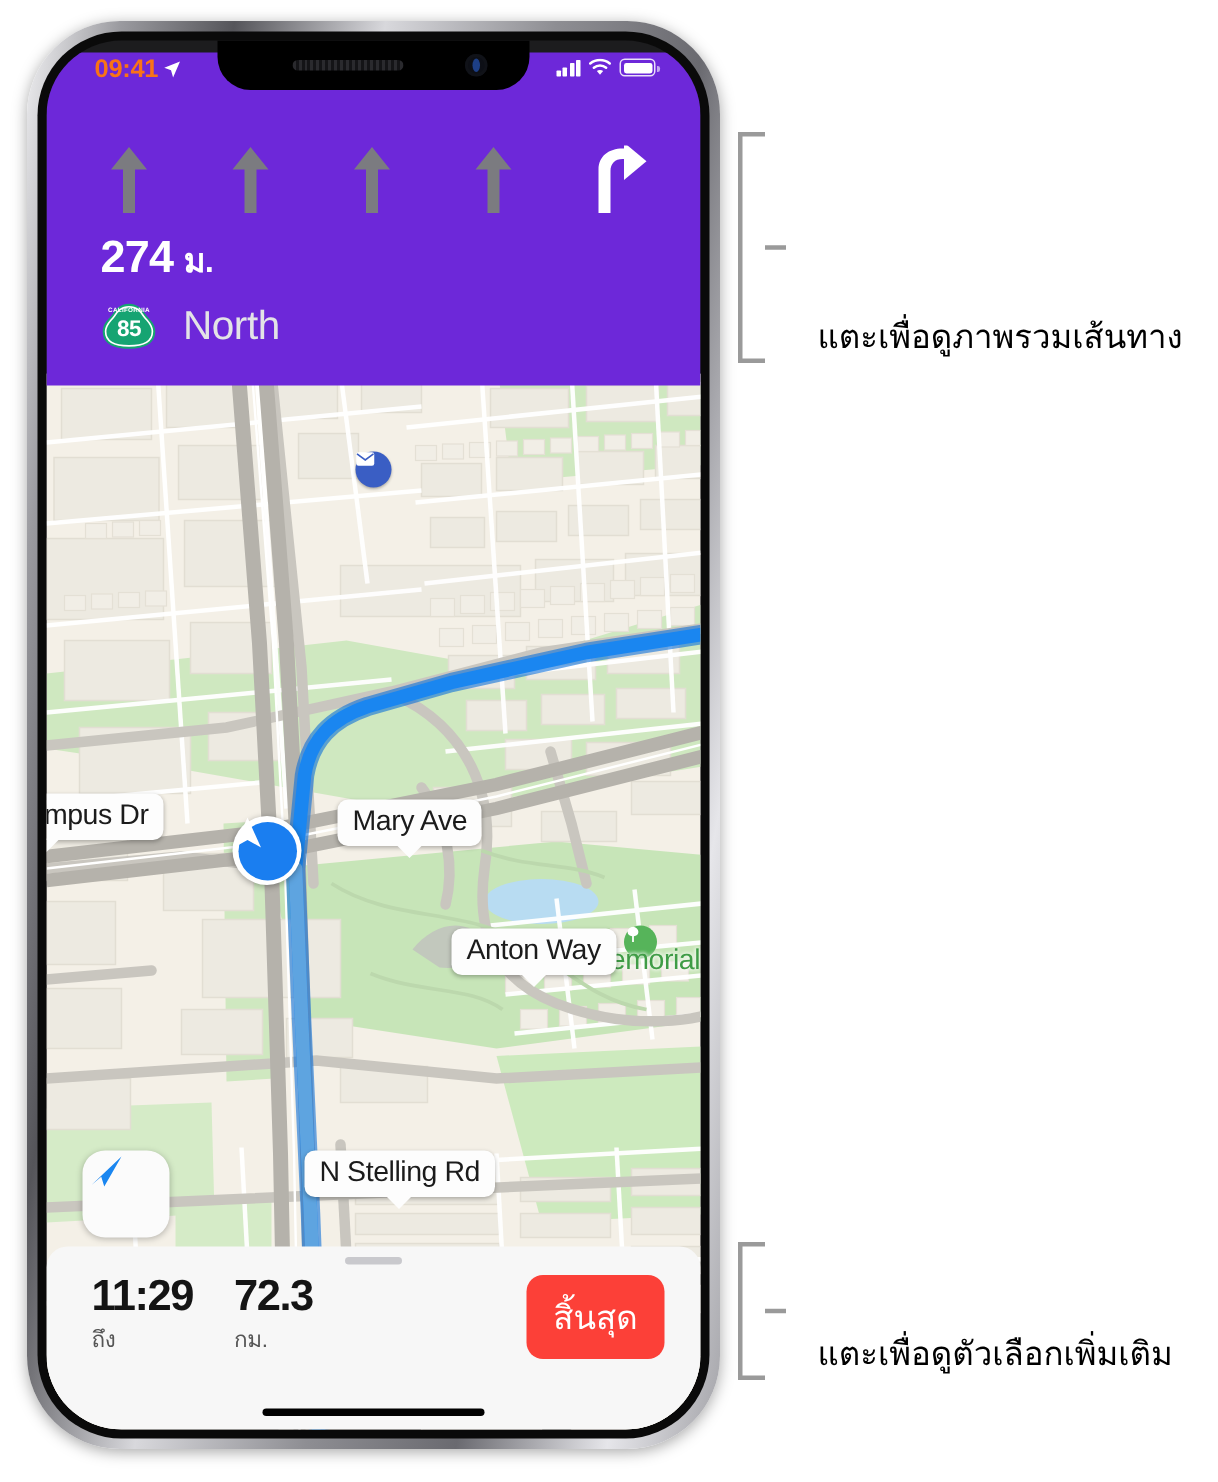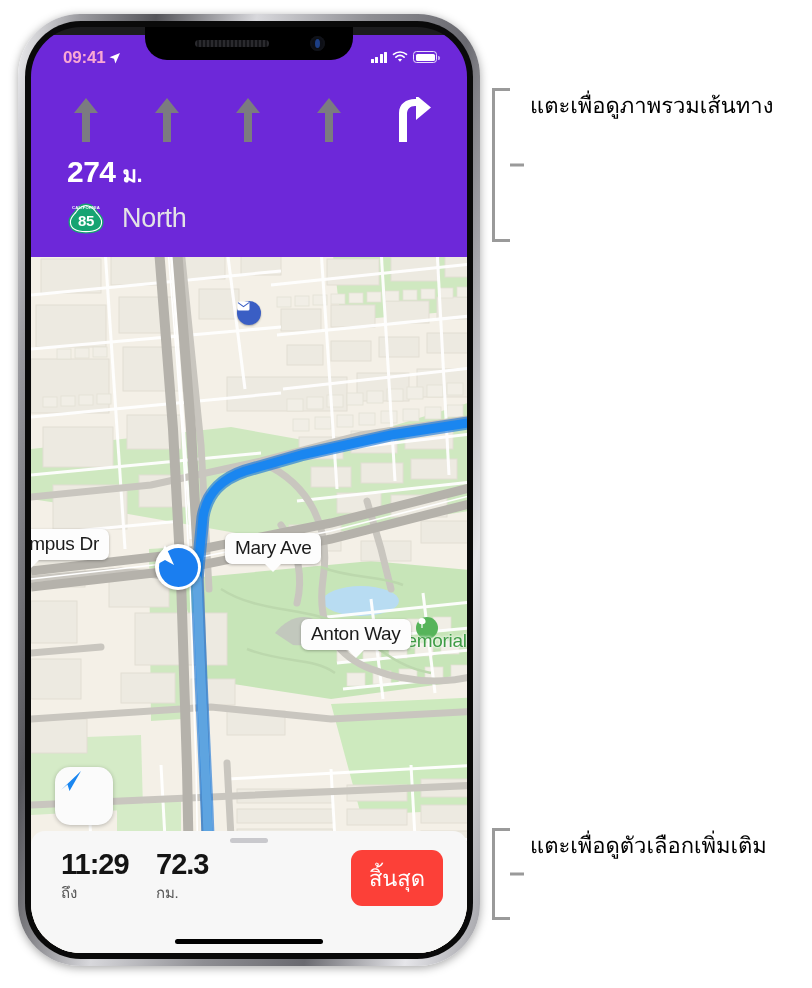--- a/index.html
+++ b/index.html
@@ -59,22 +59,22 @@
     border-radius: 50%; background: #0d0f16;
     box-shadow: inset 0 0 0 2px #101218;
   }
   .camera::after {
     content:""; position:absolute; left:5px; top:3px; width:5px; height:9px;
     border-radius:50%; background:#1d3f86;
   }
 
   
   .statusbar {
-    position: absolute; top: 12px; left: 0; right: 0; height: 40px;
-    z-index: 45; color: #f9a8d4;
+    position: absolute; top: 0; left: 0; right: 0; height: 40px;
+    z-index: 45; color: #f97316;
   }
   .sb-time {
     position: absolute; left: 32px; top: 9px;
     font-size: 17px; font-weight: bold; letter-spacing: -0.2px;
     display: flex; align-items: center; gap: 3px;
   }
   .sb-right {
     position: absolute; right: 30px; top: 12px;
     display: flex; align-items: center; gap: 5px;
   }
@@ -200,21 +200,21 @@
     width:92px; height:56px; border-radius:11px; background:#fc4038;
     color:#fff; font-size:22px; border:0; cursor:pointer;
     display:flex; align-items:center; justify-content:center;
   }
   .homebar {
     position:absolute; left:50%; transform:translateX(-50%); bottom:9px;
     width:148px; height:5px; border-radius:3px; background:#000;
   }
 
   
-  .anno { position:absolute; display:flex; align-items:flex-start; }
+  .anno { position:absolute; display:flex; align-items:flex-end;gap:15px; }
   .bracket {
     position:relative; width:18px;
     border:3px solid #9a9a9a; border-right:0;
   }
   .bracket::after {
     content:""; position:absolute; right:-14px; top:50%;
     transform:translateY(-50%); width:14px; height:3px; background:#9a9a9a;
   }
   .anno-text {
     margin-left:20px; font-size:22px; color:#000; white-space:nowrap;
@@ -471,20 +471,21 @@
           </div>
 
           <div class="parklabel" style="left:360px; top:381px;">Memorial Par</div>
 
           <div class="callout tail-left" style="left:-22px; top:280px;">ampus Dr</div>
 
           <div class="callout" style="left:194px; top:284px;">Mary Ave</div>
 
           <div class="callout" style="left:270px; top:370px;text-align:center;">Anton Way</div>
 
+          <div class="callout" style="left:172px; top:518px;">N Stelling Rd</div>
 
           <div class="puck" style="left:124px; top:295px;">
             <div class="puck-inner">
               <svg width="20" height="22" viewBox="0 0 20 22">
                 <path d="M10,1 L19,21 L10,16 L1,21 Z" fill="#fff"></path>
               </svg>
             </div>
           </div>
 
           <div class="trackbtn">

